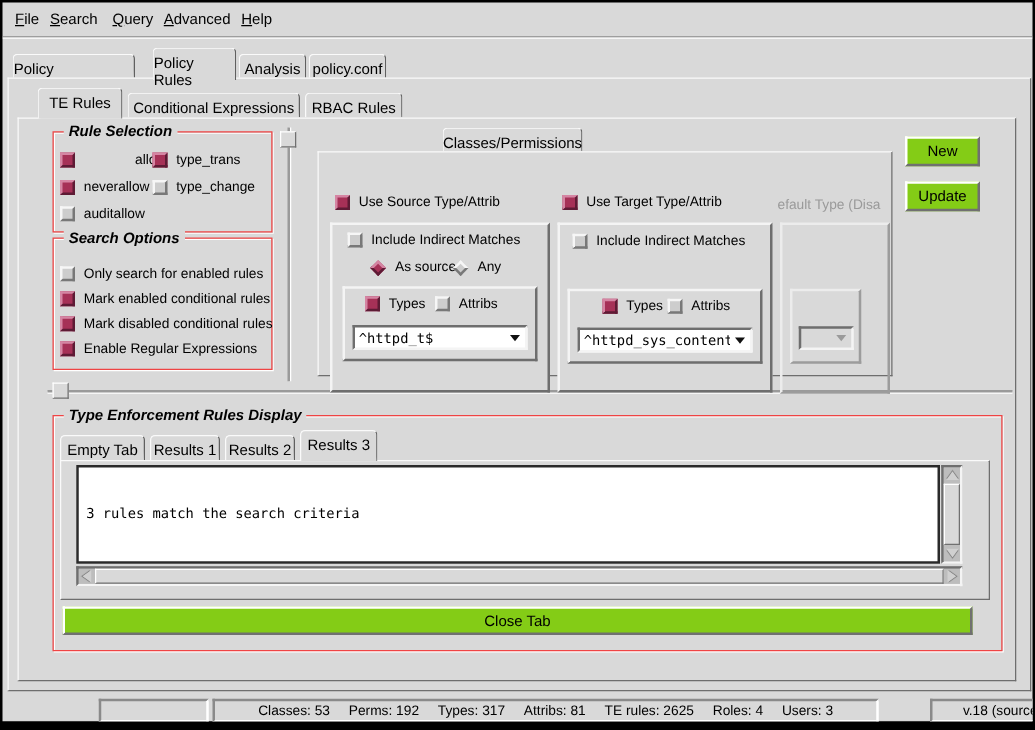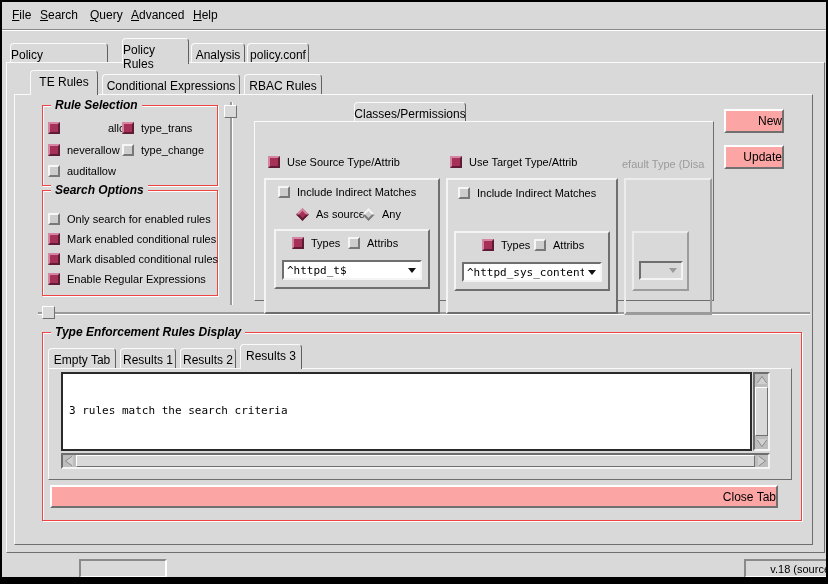--- a/index.html
+++ b/index.html
@@ -13,23 +13,23 @@
   }
   
   .menubar { position:absolute; left:0; top:0; width:100%; height:27px; }
   .menu-item { position:absolute; top:6px; display:inline-block; cursor:default; }
   .menu-item::first-letter { text-decoration:underline; }
   .menubar-sep { position:absolute; left:0; top:27px; width:100%; height:2px;
     border-top:1px solid #8a8a8a; border-bottom:1px solid #ffffff; }
 
   
   .raised { border:2px solid; border-color:#f4f4f4 #6e6e6e #6e6e6e #f4f4f4; background:#d9d9d9; }
-  .btn { position:absolute; background:#fca5a5; border:2px solid;
+  .btn { position:absolute; background:#84cc16; border:2px solid;
     border-color:#ffffff #707070 #707070 #ffffff;
-    display:flex; align-items:center; justify-content:flex-end; font-size:12px; cursor:default; }
+    display:flex; align-items:center; justify-content:center; font-size:12px; cursor:default; }
 
   
   .tab { position:absolute; background:#d9d9d9;
     border-top:1px solid #fafafa; border-left:1px solid #fafafa; border-right:1px solid #606060;
     border-radius:4px 4px 0 0;
     display:flex; align-items:flex-start; justify-content:center;
     padding-top:4px; z-index:3; cursor:default; }
   .tab.inactive { z-index:1; }
   .page { position:absolute; background:#d9d9d9;
     border:1px solid; border-color:#fafafa #6e6e6e #6e6e6e #fafafa; z-index:2; }
@@ -316,17 +316,28 @@
           <span class="tri right"></span>
         </span>
     </div>
 
     <div class="btn" style="left:36px; top:391px; width:728px; height:23px; z-index:13;">
         <span>Close Tab</span>
       </div>
   </div>
 
   <div class="status-panel" style="left:77px; width:88px;"></div>
+  <div class="status-panel" style="left:168px; width:533px;">
+    <span class="stats">
+      <span>Classes: 53</span>
+      <span>Perms: 192</span>
+      <span>Types: 317</span>
+      <span>Attribs: 81</span>
+      <span>TE rules: 2625</span>
+      <span>Roles: 4</span>
+      <span>Users: 3</span>
+    </span>
+  </div>
   <div class="status-panel" style="left:742px; width:116px;">
     <span>v.18 (source)</span>
   </div>
 
 </div>
 
 </body></html>

